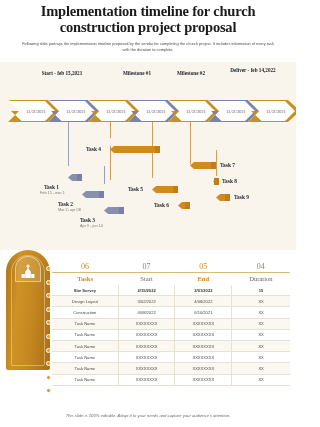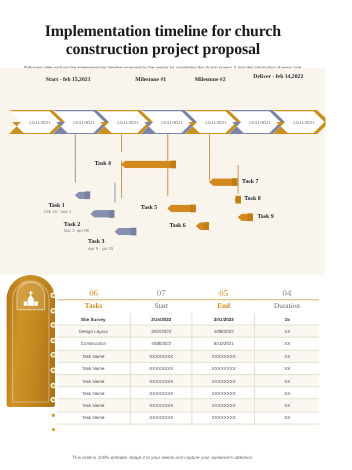--- a/index.html
+++ b/index.html
@@ -6,21 +6,21 @@
   html,body { width:296px; height:427px; }
   body {
     font-family:"Liberation Sans", sans-serif;
     background:#ffffff;
     position:relative;
     overflow:hidden;
   }
   .slide { position:absolute; inset:0; background:#ffffff; }
 
   
-  .header { padding:22px 14px 0 14px; }
+  .header { padding:4px 14px 0 14px; }
   .title {
     font-family:"Liberation Serif", serif;
     font-weight:bold;
     font-size:14.5px;
     line-height:15.5px;
     text-align:center;
     color:#1b1b1b;
     letter-spacing:-0.2px;
   }
   .subtitle {

